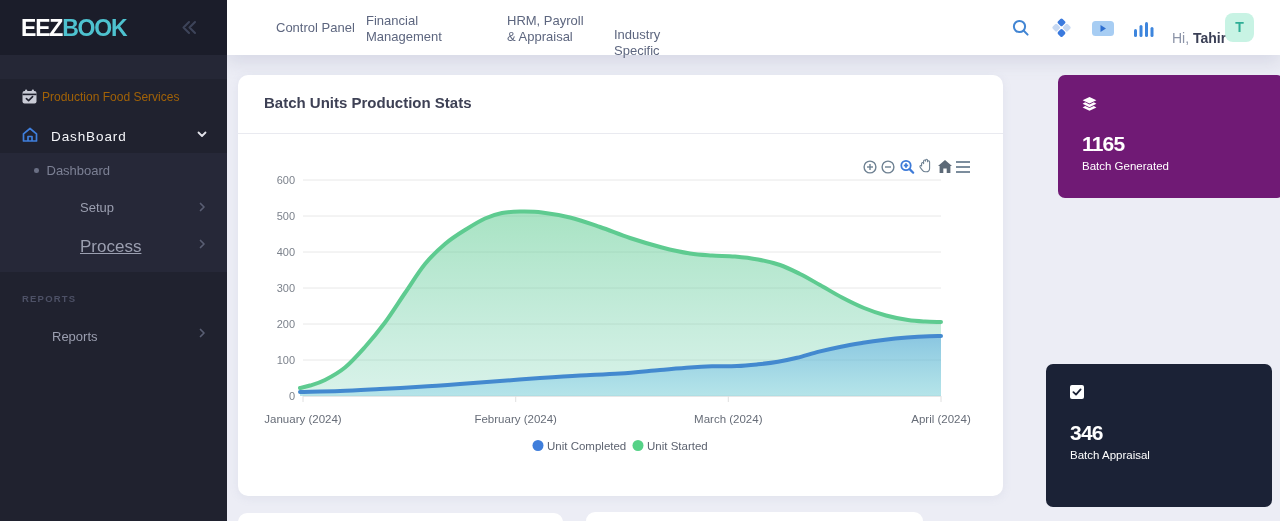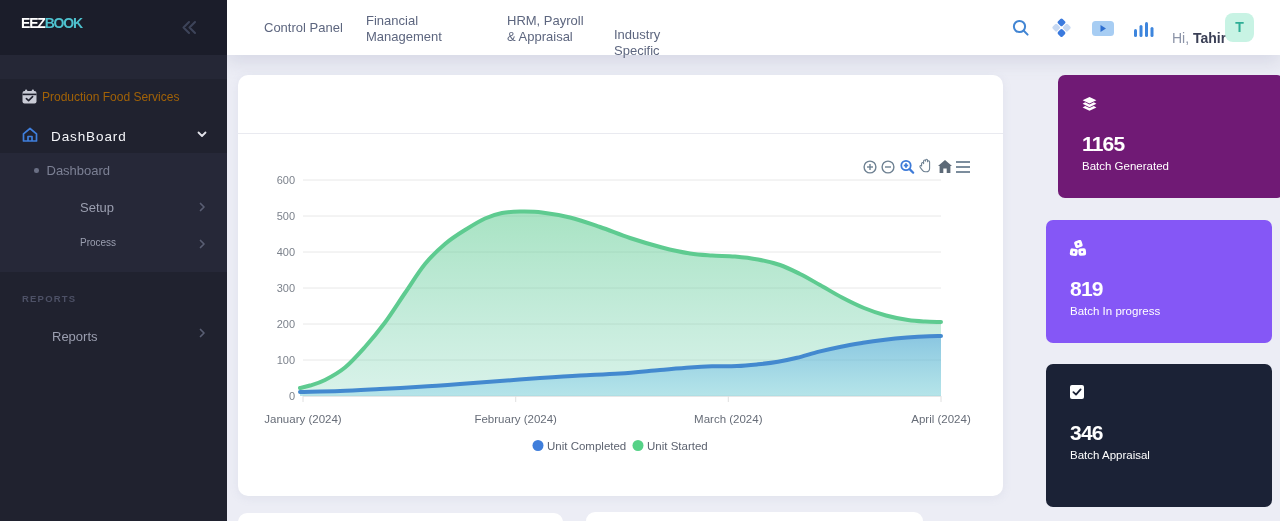--- a/index.html
+++ b/index.html
@@ -3,21 +3,21 @@
 <meta charset="utf-8">
 <style>
 *{margin:0;padding:0;box-sizing:border-box;}
 html,body{width:1280px;height:521px;overflow:hidden;font-family:"Liberation Sans",sans-serif;}
 #app{position:relative;width:1280px;height:521px;background:#ecedf5;overflow:hidden;}
 .abs{position:absolute;}
 
 
 #sidebar{left:0;top:0;width:227px;height:521px;background:#20222f;}
 #sb-top{left:0;top:0;width:227px;height:55px;background:#1b1d2a;}
-#logo{left:21px;top:15px;font-size:14px;font-weight:bold;letter-spacing:-1.2px;color:#fff;}
+#logo{left:21px;top:15px;font-size:23px;font-weight:bold;letter-spacing:-1.2px;color:#fff;}
 #logo span{color:#4ec2cf;}
 
 #sb-band{left:0;top:55px;width:227px;height:24px;background:#252736;}
 .sb-item{color:#a16207;font-size:12.5px;font-weight:500;}
 #sb-sub{left:0;top:153px;width:227px;height:119px;background:#262838;}
 
 #header{left:227px;top:0;width:1053px;height:55px;background:#fff;box-shadow:0 8px 16px rgba(130,135,165,0.18);}
 .nav-item{color:#5d667f;font-size:13px;font-weight:500;line-height:16px;}
 
 #chartcard{left:238px;top:75px;width:765px;height:421px;background:#fff;border-radius:10px;box-shadow:0 2px 10px rgba(140,145,180,0.12);}
@@ -29,21 +29,21 @@
 .rc-label{position:absolute;left:24px;top:85px;font-size:11.5px;font-weight:500;}
 
 .bcard{background:#fff;border-radius:9px;height:20px;}
 .txt{white-space:nowrap;}
 </style>
 </head>
 <body>
 <div id="app">
 
   <div class="abs" id="header"></div>
-  <div class="abs nav-item txt" style="left:264px;top:20px;">Control Panel</div>
+  <div class="abs nav-item txt" style="left:276px;top:20px;">Control Panel</div>
   <div class="abs nav-item" style="left:366px;top:13px;">Financial<br>Management</div>
   <div class="abs nav-item" style="left:471px;top:13px;margin-left:36px;">HRM, Payroll<br>&amp; Appraisal</div>
   <div class="abs nav-item" style="left:570px;top:27px;margin-left:44px;">Industry<br>Specific</div>
 
   <svg class="abs" style="left:1012px;top:19px;" width="18" height="18" viewBox="0 0 18 18">
     <circle cx="7.5" cy="7.5" r="5.6" fill="none" stroke="#4285d3" stroke-width="2"></circle>
     <line x1="11.8" y1="11.8" x2="15.6" y2="15.6" stroke="#4285d3" stroke-width="2" stroke-linecap="round"></line>
   </svg>
   <svg class="abs" style="left:1051px;top:18px;" width="21" height="21" viewBox="0 0 21 21">
     <rect x="7.3" y="1.2" width="6.4" height="6.4" rx="1.6" transform="rotate(45 10.5 4.4)" fill="#3b7ade"></rect>
@@ -86,35 +86,36 @@
     <path d="M1.5 6.8 L8 1.5 L14.5 6.8 L14.5 14 L1.5 14 Z M6 14 L6 9.5 L10 9.5 L10 14" fill="none" stroke="#3f7fdd" stroke-width="1.7" stroke-linejoin="round" stroke-linecap="round"></path>
   </svg>
   <div class="abs sb-item txt" style="left:51px;top:129px;font-size:13.5px;letter-spacing:0.9px;color:#f4f5f9;">DashBoard</div>
   <svg class="abs" style="left:197px;top:131px;" width="10" height="7" viewBox="0 0 10 7">
     <path d="M1.5 1.5 L5 5 L8.5 1.5" fill="none" stroke="#e2e3ea" stroke-width="1.8" stroke-linecap="round" stroke-linejoin="round"></path>
   </svg>
 
   <div class="abs" style="left:34px;top:168px;width:4.6px;height:4.6px;border-radius:50%;background:#6a6f84;"></div>
   <div class="abs txt" style="left:46.5px;top:163px;font-size:13px;color:#7c8094;">Dashboard</div>
   <div class="abs txt" style="left:80px;top:200px;font-size:13px;color:#9b9fb0;">Setup</div>
-  <div class="abs txt" style="left:80px;top:236.5px;font-size:10px;color:#9b9fb0;">Process</div>
+  <div class="abs txt" style="left:80px;top:236.5px;font-size:17px;color:#9b9fb0;text-decoration:underline;">Process</div>
   <svg class="abs" style="left:199px;top:202px;" width="7" height="10" viewBox="0 0 7 10">
       <path d="M1.5 1.5 L5 5 L1.5 8.5" fill="none" stroke="#595e73" stroke-width="1.7" stroke-linecap="round" stroke-linejoin="round"></path>
     </svg>
   <svg class="abs" style="left:199px;top:239px;" width="7" height="10" viewBox="0 0 7 10">
       <path d="M1.5 1.5 L5 5 L1.5 8.5" fill="none" stroke="#595e73" stroke-width="1.7" stroke-linecap="round" stroke-linejoin="round"></path>
     </svg>
 
   <div class="abs txt" style="left:22px;top:293px;font-size:9.5px;font-weight:bold;letter-spacing:1.2px;color:#4d5166;">REPORTS</div>
   <div class="abs txt" style="left:52px;top:329px;font-size:13px;color:#9b9fb0;">Reports</div>
   <svg class="abs" style="left:199px;top:328px;" width="7" height="10" viewBox="0 0 7 10">
       <path d="M1.5 1.5 L5 5 L1.5 8.5" fill="none" stroke="#595e73" stroke-width="1.7" stroke-linecap="round" stroke-linejoin="round"></path>
     </svg>
 
   <div class="abs" id="chartcard">
+    <div class="abs" id="chart-title">Batch Units Production Stats</div>
     <div class="abs" id="chart-divider"></div>
     <svg class="abs" style="left:0;top:0;" width="765" height="421" viewBox="0 0 765 421">
       <defs>
         <linearGradient id="gfill" x1="0" y1="0" x2="0" y2="1">
           <stop offset="0" stop-color="#5ecb90" stop-opacity="0.54"></stop>
           <stop offset="1" stop-color="#69cdaa" stop-opacity="0.26"></stop>
         </linearGradient>
         <linearGradient id="bfill" x1="0" y1="0" x2="0" y2="1">
           <stop offset="0" stop-color="#50aad2" stop-opacity="0.67"></stop>
           <stop offset="1" stop-color="#65c7d1" stop-opacity="0.48"></stop>
@@ -197,36 +198,20 @@
     </svg>
   </div>
 
   <div class="abs rcard" style="top:75px;height:123px;background:#701a75;margin-left:12px;">
     <svg class="abs" style="left:24px;top:21px;" width="15" height="15" viewBox="0 0 512 512">
         <path fill="#fff" d="M256 32L20 144l236 112 236-112L256 32zm-148 184L20 268l236 112 236-112-88-52-148 70-148-70zm0 124L20 392l236 112 236-112-88-52-148 70-148-70z"></path>
       </svg>
     <div class="rc-num">1165</div>
     <div class="rc-label">Batch Generated</div>
   </div>
-  <div class="abs rcard" style="top:220px;height:123px;background:#8557f6;">
-    <svg class="abs" style="left:23px;top:20px;" width="18" height="17" viewBox="0 0 18 17">
-      <g fill="#fff">
-        <rect x="5.6" y="0.4" width="7.6" height="7.2" rx="2" transform="rotate(-18 9.4 4)"></rect>
-        <rect x="1" y="8.6" width="7.6" height="7.2" rx="2" transform="rotate(8 4.8 12.2)"></rect>
-        <rect x="9.4" y="8.4" width="7.6" height="7.2" rx="2" transform="rotate(-6 13.2 12)"></rect>
-      </g>
-      <g fill="#8557f6">
-        <circle cx="9.3" cy="4.1" r="1.1"></circle>
-        <circle cx="4.9" cy="12.3" r="1.1"></circle>
-        <circle cx="13.1" cy="12" r="1.1"></circle>
-      </g>
-    </svg>
-    <div class="rc-num">819</div>
-    <div class="rc-label">Batch In progress</div>
-  </div>
   <div class="abs rcard" style="top:364px;height:143px;background:#1b2236;">
     <svg class="abs" style="left:24px;top:21px;" width="14" height="14" viewBox="0 0 14 14">
       <rect x="0" y="0" width="14" height="14" rx="2" fill="#fff"></rect>
       <path d="M3.4 7.2 L6 9.6 L10.6 4.4" fill="none" stroke="#1b2236" stroke-width="1.8" stroke-linecap="round" stroke-linejoin="round"></path>
     </svg>
     <div class="rc-num">346</div>
     <div class="rc-label">Batch Appraisal</div>
   </div>
 
   <div class="abs bcard" style="left:238px;top:513px;width:325px;"></div>

